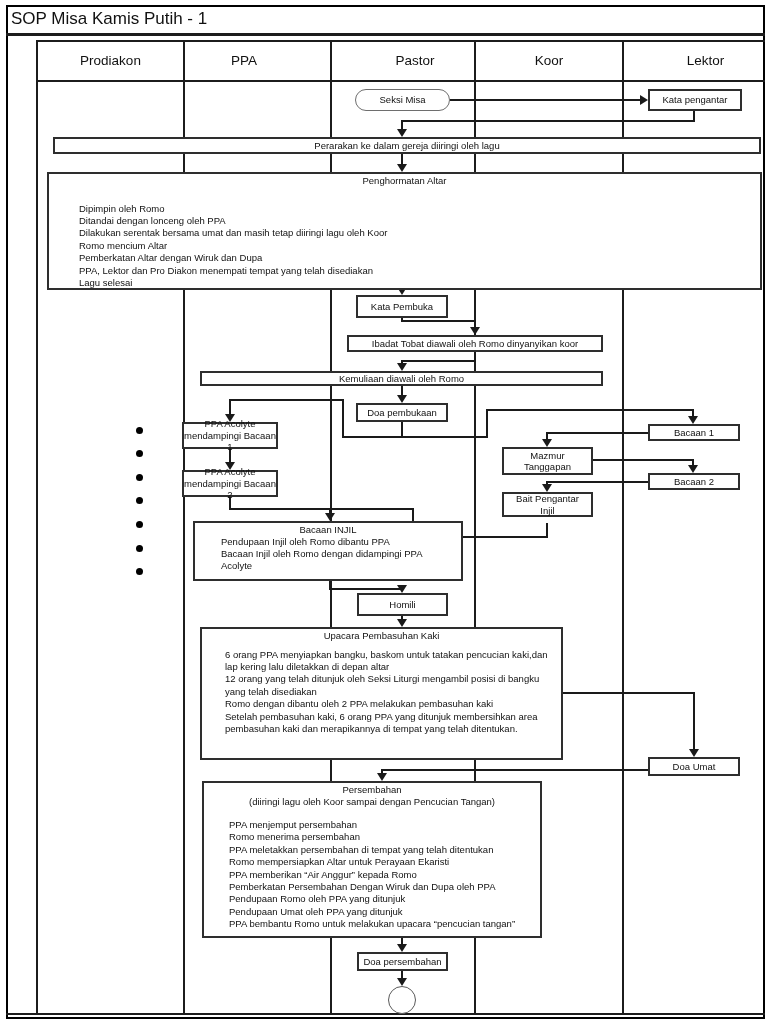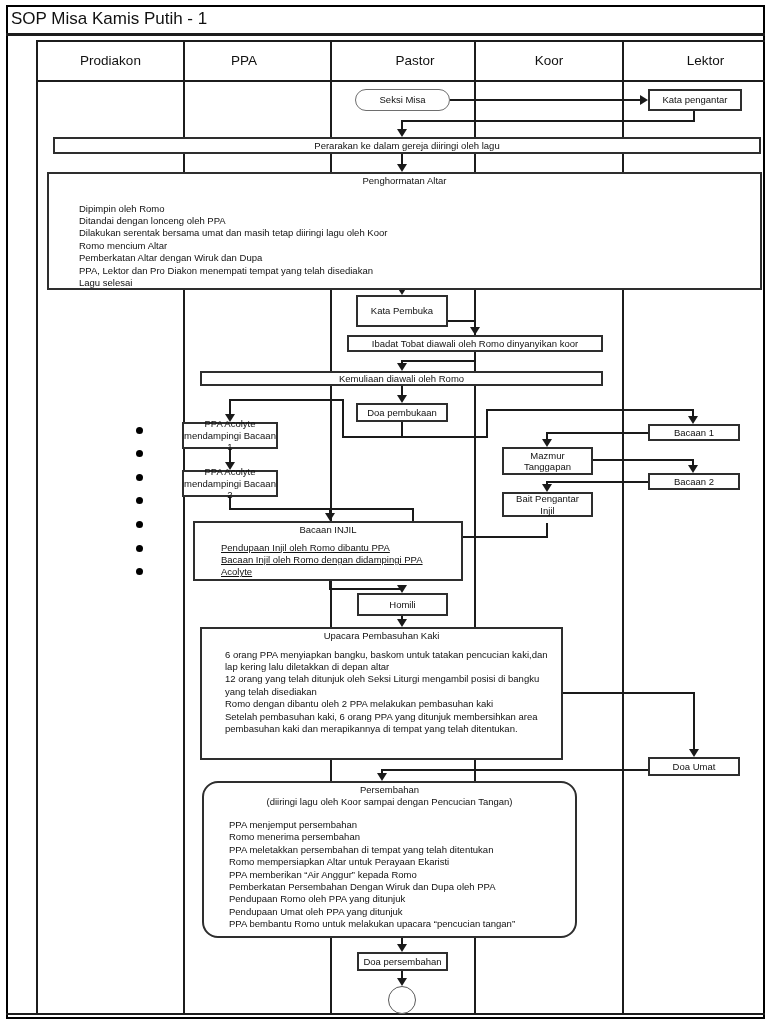--- a/index.html
+++ b/index.html
@@ -156,21 +156,21 @@
       <div class="ln">Dipimpin oleh Romo</div>
       <div class="ln">Ditandai dengan lonceng oleh PPA</div>
       <div class="ln">Dilakukan serentak bersama umat dan masih tetap diiringi lagu oleh Koor</div>
       <div class="ln">Romo mencium Altar</div>
       <div class="ln">Pemberkatan Altar dengan Wiruk dan Dupa</div>
       <div class="ln">PPA, Lektor dan Pro Diakon menempati tempat yang telah disediakan</div>
       <div class="ln">Lagu selesai</div>
     </div>
   </div>
 
-  <div class="node ctr" style="left:356px;top:295px;width:92px;height:32px;">
+  <div class="node ctr" style="left:356px;top:295px;width:92px;height:23px;">
     <span>Kata Pembuka</span>
   </div>
 
   <div class="node ctr" style="left:347px;top:335px;width:256px;height:17px;">
     <span>Ibadat Tobat diawali oleh Romo dinyanyikan koor</span>
   </div>
 
   <div class="node ctr" style="left:200px;top:371px;width:403px;height:15px;">
     <span>Kemuliaan diawali oleh Romo</span>
   </div>
@@ -198,21 +198,21 @@
   <div class="node ctr" style="left:648px;top:473px;width:92px;height:17px;">
     <span>Bacaan 2</span>
   </div>
 
   <div class="node ctr" style="left:502px;top:492px;width:91px;height:25px;padding:0 6px;">
     <span>Bait Pengantar Injil</span>
   </div>
 
   <div class="node" style="left:193px;top:521px;width:270px;height:60px;">
     <div class="bigtitle">Bacaan INJIL</div>
-    <div class="biglines" style="margin-top:6px;padding-left:26px;padding-right:20px;text-decoration:underline;">
+    <div class="biglines" style="padding-left:26px;padding-right:20px;">
       <div class="ln">Pendupaan Injil oleh Romo dibantu PPA</div>
       <div class="ln">Bacaan Injil oleh Romo dengan didampingi PPA Acolyte</div>
     </div>
   </div>
 
   <div class="node ctr" style="left:357px;top:593px;width:91px;height:23px;">
     <span>Homili</span>
   </div>
 
   <div class="node" style="left:200px;top:627px;width:363px;height:133px;">
@@ -222,21 +222,21 @@
       <div class="ln">12 orang yang telah ditunjuk oleh Seksi Liturgi mengambil posisi di bangku yang telah disediakan</div>
       <div class="ln">Romo dengan dibantu oleh 2 PPA melakukan pembasuhan kaki</div>
       <div class="ln">Setelah pembasuhan kaki, 6 orang PPA yang ditunjuk membersihkan area pembasuhan kaki dan merapikannya di tempat yang telah ditentukan.</div>
     </div>
   </div>
 
   <div class="node ctr" style="left:648px;top:757px;width:92px;height:19px;">
     <span>Doa Umat</span>
   </div>
 
-  <div class="node" style="left:202px;top:781px;width:375px;height:157px;border-radius:16px;">
+  <div class="node" style="left:202px;top:781px;width:340px;height:157px;">
     <div class="bigtitle">Persembahan</div>
     <div class="bigtitle" style="padding-top:0;">(diiringi lagu oleh Koor sampai dengan Pencucian Tangan)</div>
     <div class="biglines" style="margin-top:12px;padding-left:25px;padding-right:10px;">
       <div class="ln">PPA menjemput persembahan</div>
       <div class="ln">Romo menerima persembahan</div>
       <div class="ln">PPA meletakkan persembahan di tempat yang telah ditentukan</div>
       <div class="ln">Romo mempersiapkan Altar untuk Perayaan Ekaristi</div>
       <div class="ln">PPA memberikan “Air Anggur” kepada Romo</div>
       <div class="ln">Pemberkatan Persembahan Dengan Wiruk dan Dupa oleh PPA</div>
       <div class="ln">Pendupaan Romo oleh PPA yang ditunjuk</div>

